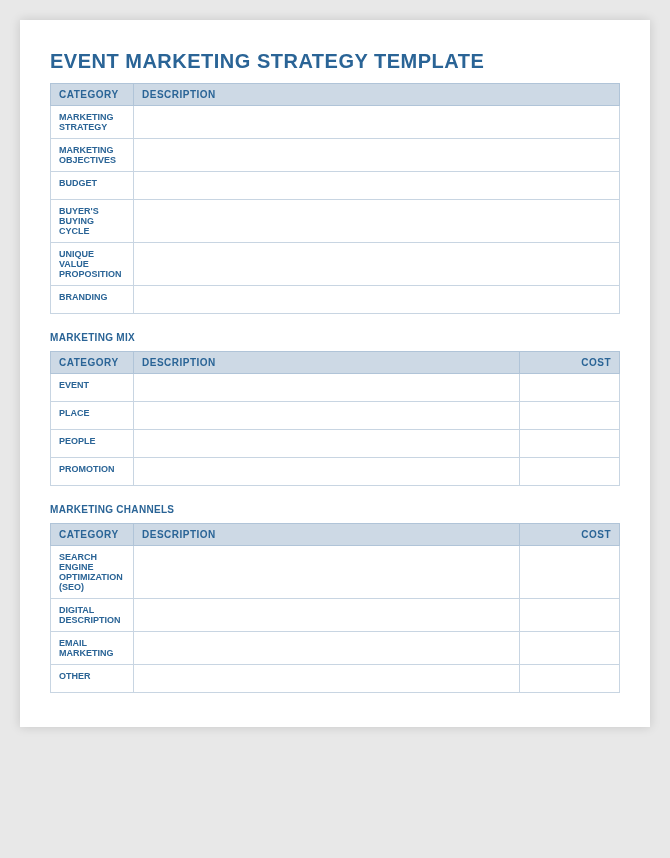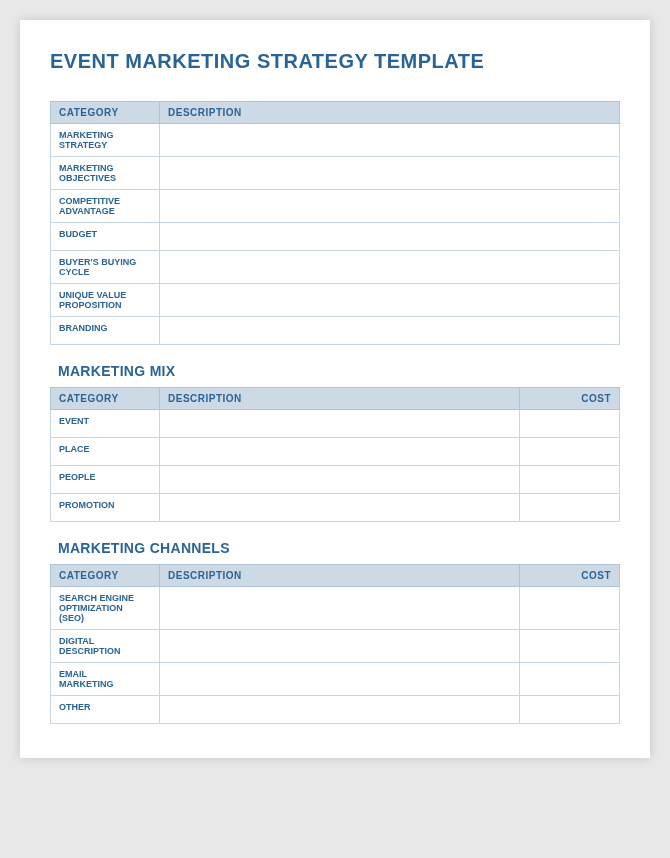--- a/index.html
+++ b/index.html
@@ -15,31 +15,30 @@
     .page {
       background: #ffffff;
       width: 630px;
       padding: 30px 30px 30px 30px;
       box-shadow: 0 0 10px rgba(0,0,0,0.15);
     }
     .main-title {
       color: #2a6496;
       font-size: 20px;
       font-weight: bold;
-      margin-bottom: 28px;
+      margin-bottom: 10px;
       letter-spacing: 0.5px;
     }
     .section-title {
       color: #2a6496;
-      font-size: 14px;
+      font-size: 10px;
       font-weight: bold;
       margin-top: 18px;
       margin-bottom: 8px;
       letter-spacing: 0.3px;
-      margin-left: 8px;
     }
     table {
       width: 100%;
       border-collapse: collapse;
       margin-bottom: 4px;
     }
     th {
       background-color: #cdd9e5;
       color: #2a6496;
       font-size: 10px;
@@ -55,21 +54,21 @@
       font-size: 9px;
       font-weight: bold;
       color: #2a6496;
       vertical-align: top;
       height: 28px;
     }
     td.description-cell, td.cost-cell {
       color: #333;
       font-weight: normal;
     }
-    .col-category { width: 109px; }
+    .col-category { width: 83px; }
     .col-description { width: auto; }
     .col-cost { width: 100px; text-align: right; }
     th.col-cost { text-align: right; }
   </style>
 </head>
 <body>
 
 <div class="page">
   <div class="main-title">EVENT MARKETING STRATEGY TEMPLATE</div>
 
@@ -82,25 +81,20 @@
     </thead>
     <tbody id="strategy-tbody">
         <tr>
           <td style="white-space: pre-line;">MARKETING
 STRATEGY</td>
           <td class="description-cell"></td>
         </tr>
         <tr>
           <td style="white-space: pre-line;">MARKETING
 OBJECTIVES</td>
-          <td class="description-cell"></td>
-        </tr>
-        <tr>
-          <td style="white-space: pre-line;">COMPETITIVE
-ADVANTAGE</td>
           <td class="description-cell"></td>
         </tr>
         <tr>
           <td style="white-space: pre-line;">BUDGET</td>
           <td class="description-cell"></td>
         </tr>
         <tr>
           <td style="white-space: pre-line;">BUYER'S BUYING
 CYCLE</td>
           <td class="description-cell"></td>

